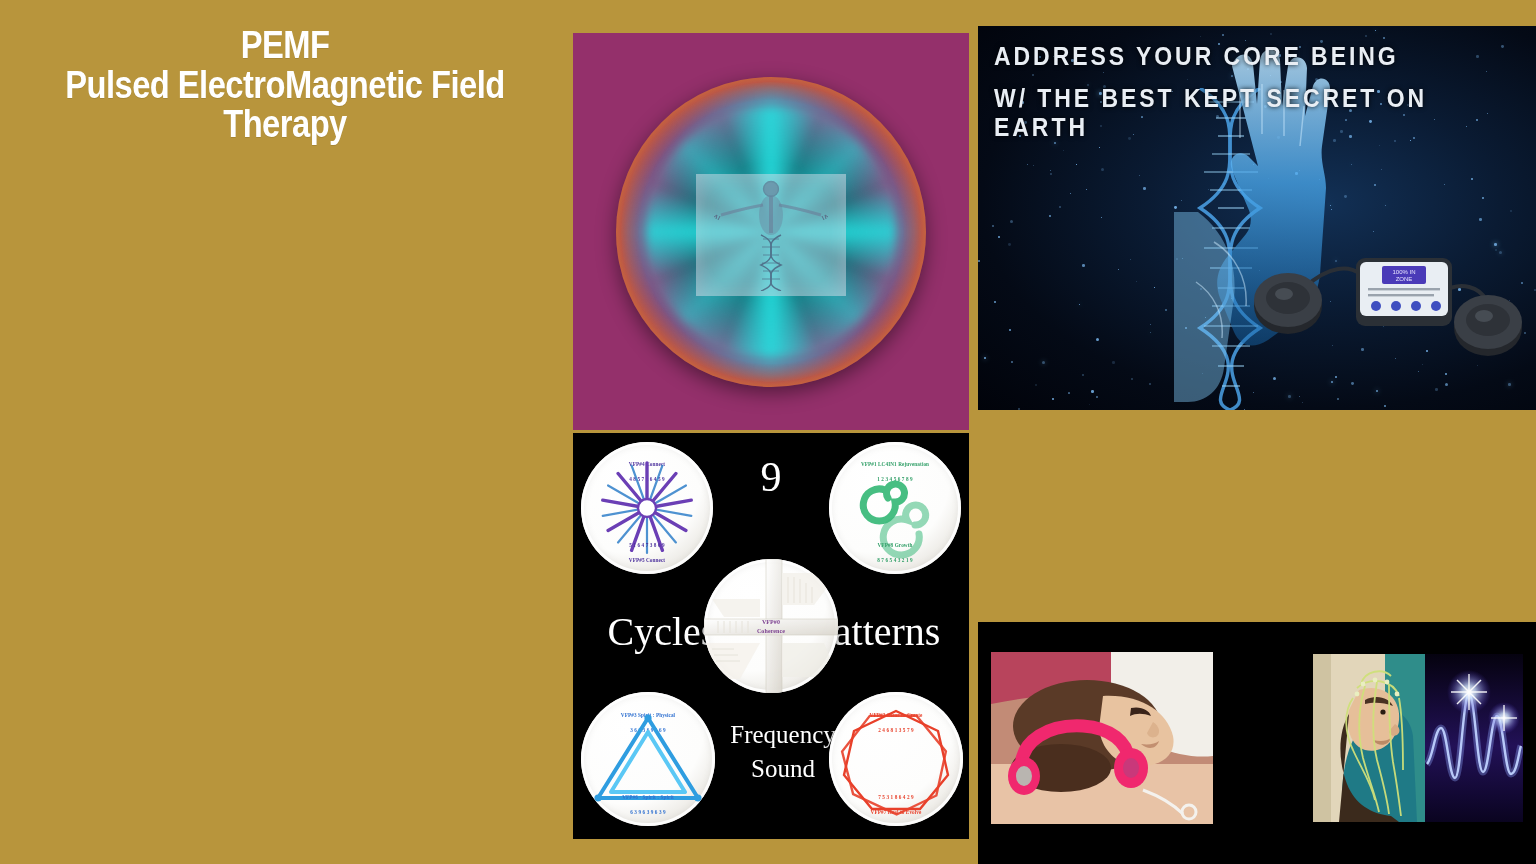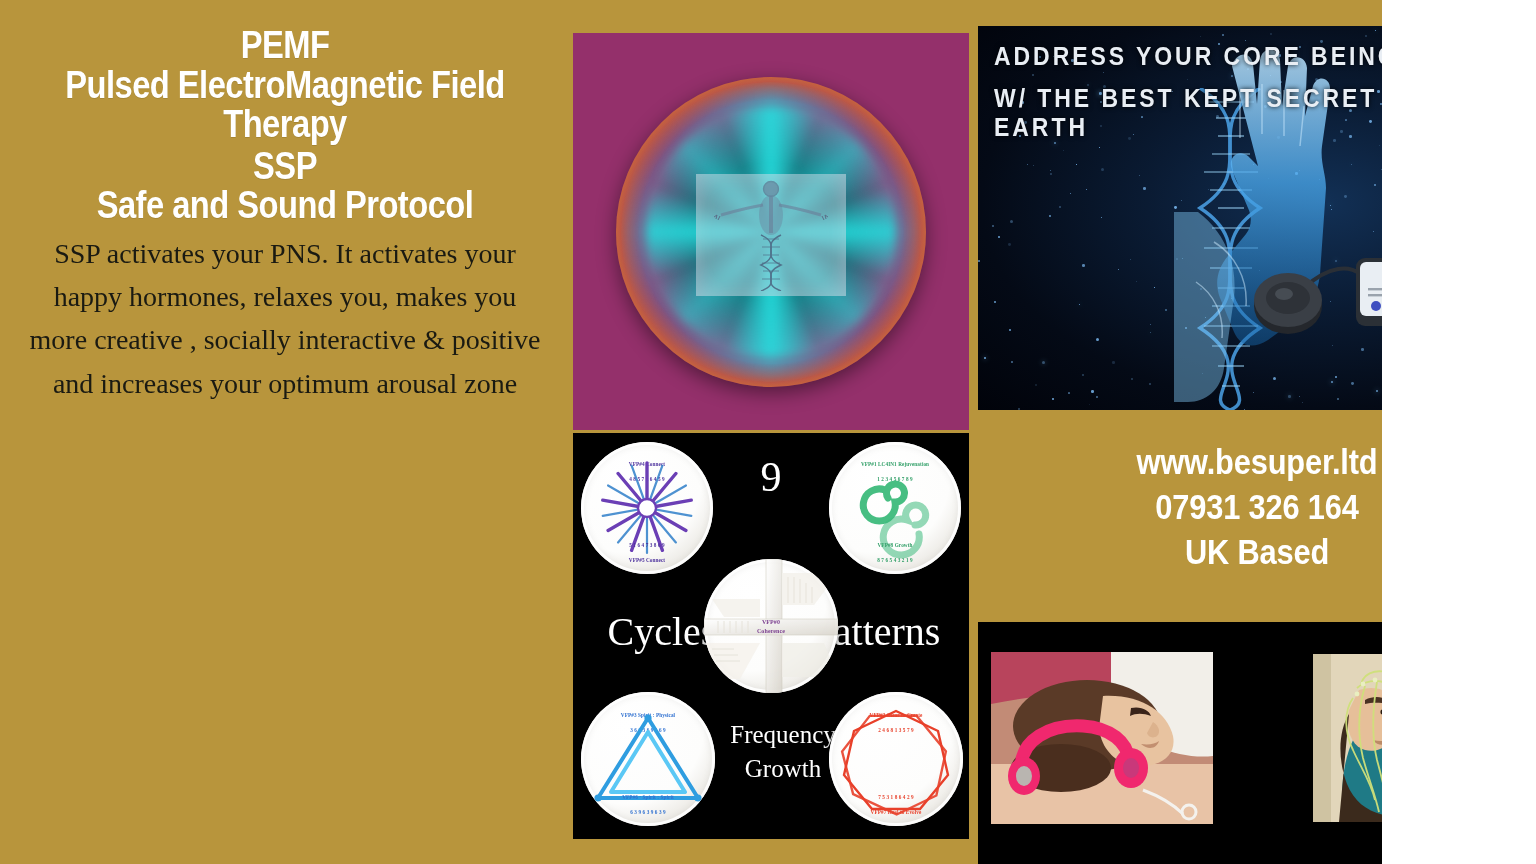--- a/index.html
+++ b/index.html
@@ -1,20 +1,20 @@
 <!DOCTYPE html>
 <html><head>
 <meta charset="utf-8">
 <style>
   html,body{margin:0;padding:0;background:#fff;}
   body{font-family:"Liberation Sans",sans-serif;}
 
   #poster{
     position:relative;
-    width:1382px;height:864px;
+    width:1536px;height:864px;
     background:#b8953c;
     overflow:hidden;
   }
 
   
   #left-col{
     position:absolute;left:0;top:20px;width:570px;height:820px;
     text-align:center;
   }
   .hd{
@@ -218,28 +218,20 @@
 
   <div id="left-col">
 
     <div id="sec-pemf">
       <div class="hd">PEMF</div>
       <div class="hd">Pulsed ElectroMagnetic Field
 Therapy</div>
     </div>
 
 
-    <div id="sec-ssp">
-      <div class="hd">SSP</div>
-      <div class="hd">Safe and Sound Protocol</div>
-      <div class="body-txt">SSP activates your PNS. It activates your
-happy hormones, relaxes you, makes you
-more creative , socially interactive &amp; positive
-and increases your optimum arousal zone</div>
-    </div>
   </div>
 
   <div id="sphere-panel">
     <div class="sphere">
       <div class="lat"></div>
       <div class="lat-x"></div>
       <div class="sq"></div>
       <svg class="figure" viewBox="0 0 120 118">
         <g stroke="#5b6a86" fill="none" stroke-width="1.3" opacity="0.95">
           <circle cx="60" cy="16" r="7.5" fill="#6a7a96" opacity=".65"></circle>
@@ -258,21 +250,21 @@
       </svg>
     </div>
   </div>
 
   <div id="nine-panel">
 
     <div class="nine-word" id="w-nine">9</div>
     <div class="nine-word" id="w-cycles">Cycles</div>
     <div class="nine-word" id="w-patterns">Patterns</div>
     <div class="nine-word" id="w-freq">Frequency
-Growth</div>
+Sound</div>
 
     <div class="emb" style="left:8px;top:9px;width:132px;height:132px;">
       <div class="emb-lbl top" style="color:#4b2f9c;">
         <span>VFP#4   Connect</span><br>
         <span>4 8 5 7 2 6 4 5 9</span>
       </div>
       <svg class="emb-art" viewBox="0 0 132 132">
         <g transform="translate(66,66)" stroke-width="3.4" fill="none" stroke-linecap="round">
           <g stroke="#6b3fb5">
             <line x1="0" y1="0" x2="0" y2="-45"></line>
@@ -673,25 +665,20 @@
         </g>
         <text x="158" y="38" text-anchor="middle" font-family="Liberation Sans, sans-serif" font-size="6" fill="#e6e2ff">100% IN</text>
         <text x="158" y="45" text-anchor="middle" font-family="Liberation Sans, sans-serif" font-size="6" fill="#e6e2ff">ZONE</text>
       </g>
     </svg>
 
     <div class="banner-line" id="bl1">ADDRESS YOUR CORE BEING</div>
     <div class="banner-line" id="bl2">W/ THE BEST KEPT SECRET ON EARTH</div>
   </div>
 
-  <div id="contact">
-    <div class="contact-line">www.besuper.ltd</div>
-    <div class="contact-line">07931 326 164</div>
-    <div class="contact-line">UK Based</div>
-  </div>
 
   <div id="photos">
 
     <div class="photo" id="photo-headphones">
       <svg viewBox="0 0 222 172" style="width:100%;height:100%;">
         <rect width="222" height="172" fill="#c28b76"></rect>
         <path d="M0 0 H222 V58 C160 40 90 34 0 52 Z" fill="#b8445c"></path>
         <path d="M120 0 H222 V104 C190 108 150 92 120 70 Z" fill="#f2efe9"></path>
         <path d="M0 112 H222 V172 H0 Z" fill="#e8c3a6"></path>
         <ellipse cx="96" cy="74" rx="74" ry="46" fill="#5a3a27"></ellipse>

